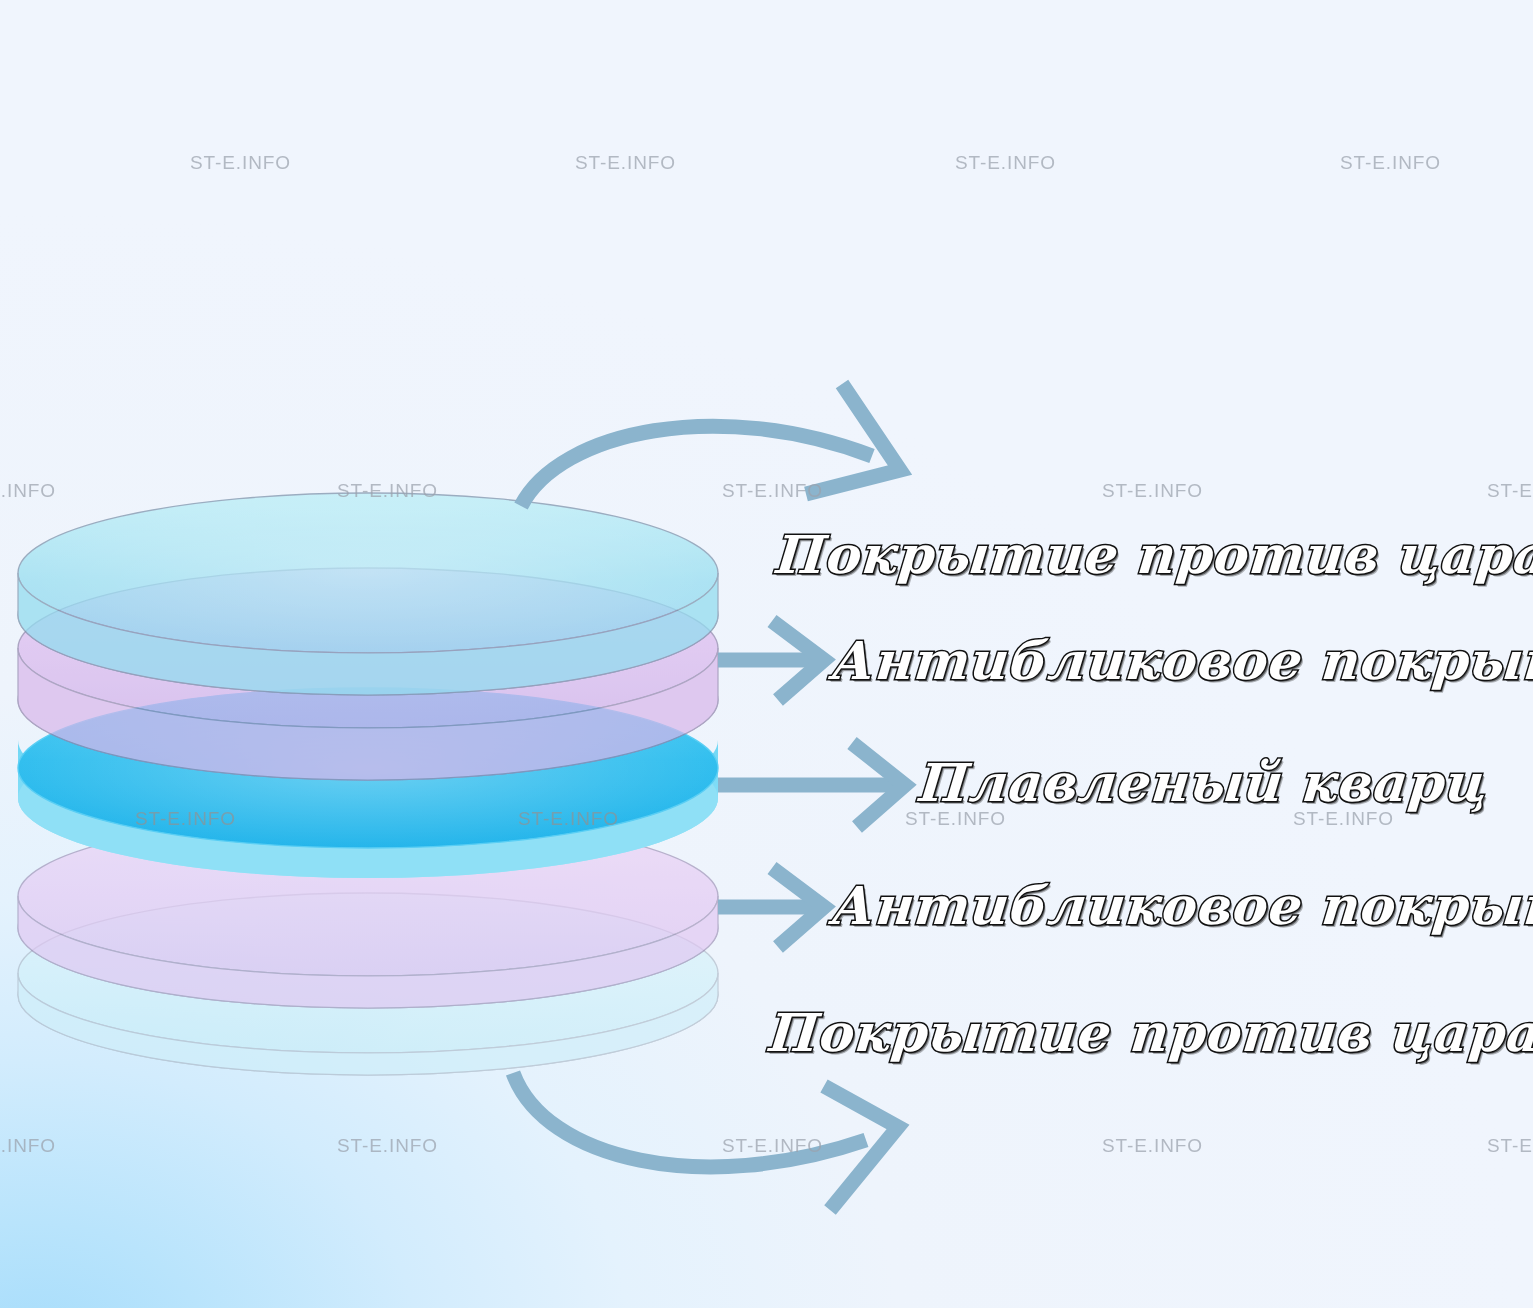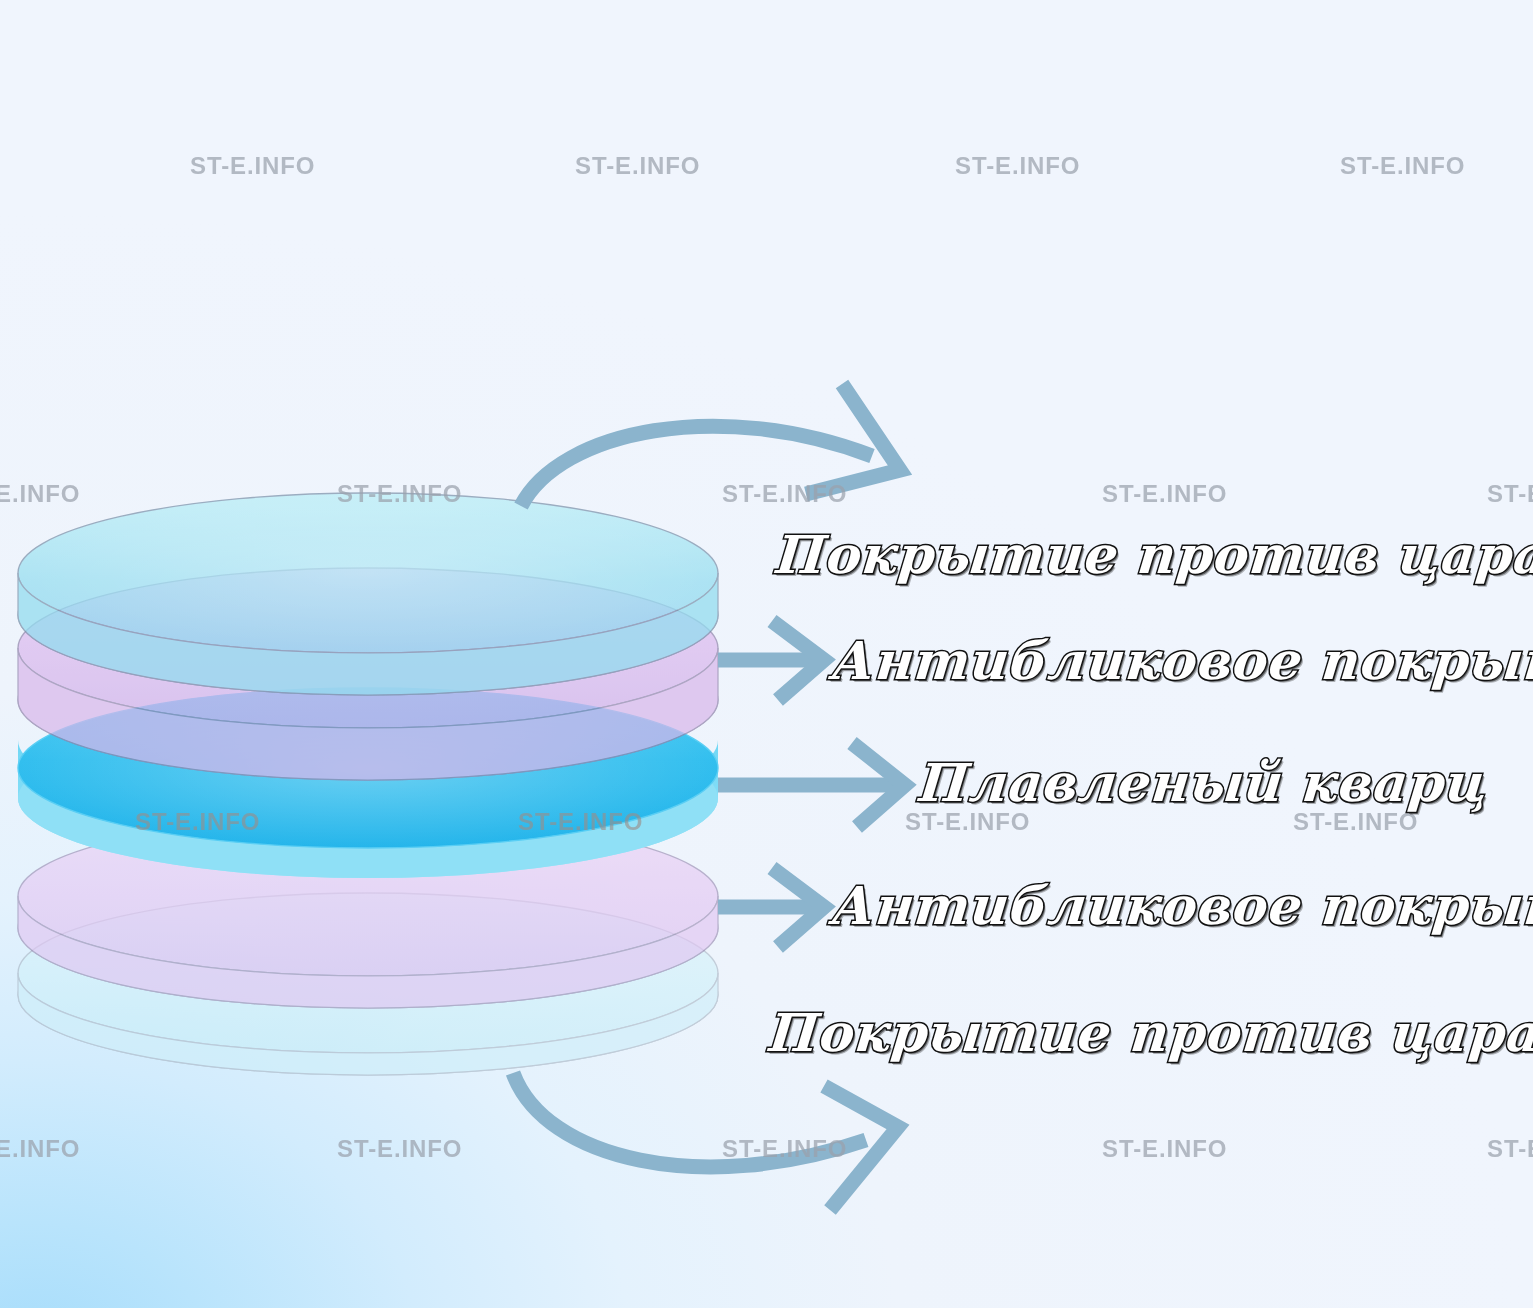--- a/index.html
+++ b/index.html
@@ -28,22 +28,22 @@
         #e4f2fd 40%,
         #eef4fc 58%,
         #f0f5fd 100%);
   }
 
   
   .wm {
     position: absolute;
     color: #9ba2ad;
     opacity: .72;
-    font-weight: 700;
-    font-size: 24px;
+    font-weight: 400;
+    font-size: 19px;
     letter-spacing: .9px;
     white-space: nowrap;
     font-family: "Liberation Sans", sans-serif;
     user-select: none;
   }
   .wm.over {
     color: #9b8d88;
     opacity: .62;
   }
 

